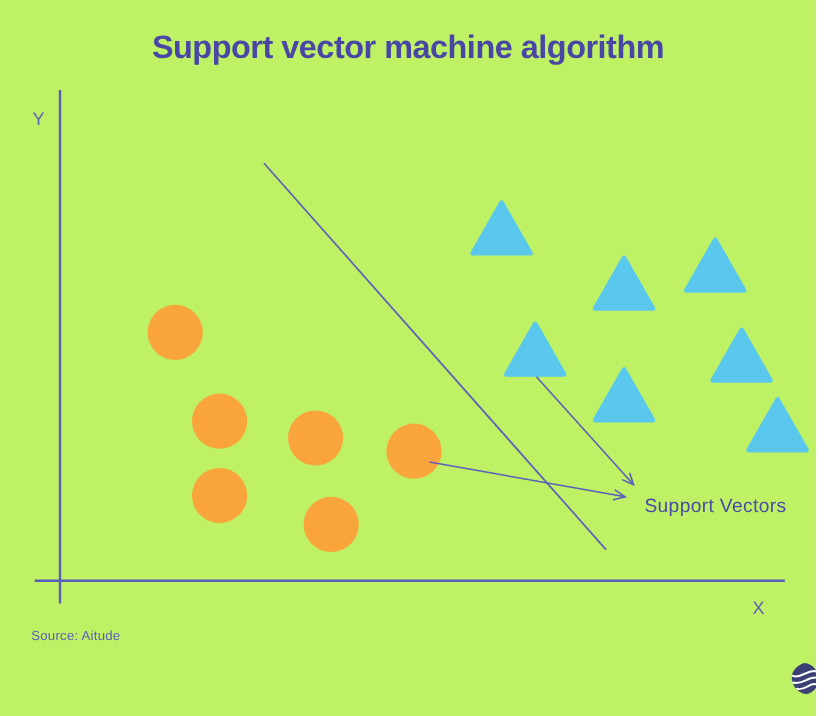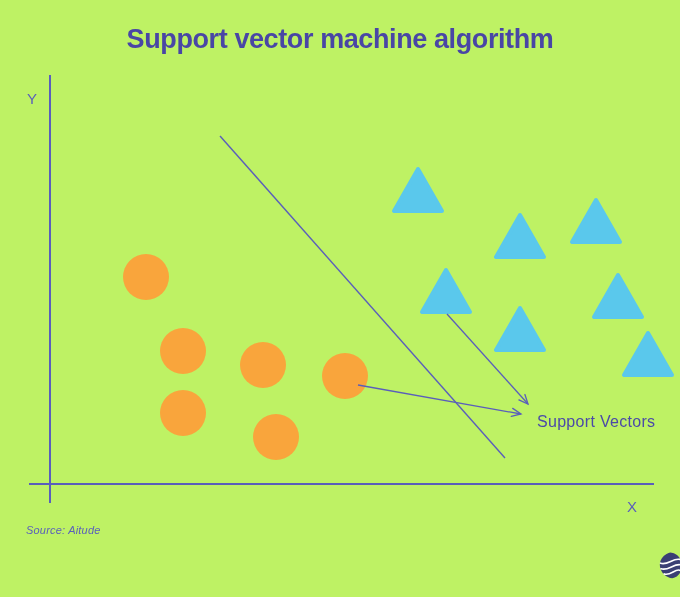--- a/index.html
+++ b/index.html
@@ -16,21 +16,21 @@
   .axis-label{
     font-family:"Liberation Sans",sans-serif;font-size:15px;
     fill:var(--axis,#5A5EBB);
   }
   .annotation{
     font-family:"Liberation Sans",sans-serif;font-size:16px;
     fill:var(--annotation-text,#4B4AA8);letter-spacing:0.3px;
   }
   .source{
     position:absolute;left:26px;top:524px;font-size:11px;
-    color:var(--source-text,#5A5FBB);letter-spacing:0.2px;font-style:italic;
+    color:var(--source-text,#5A5FBB);letter-spacing:0.2px;
   }
   .logo{position:absolute;left:659px;top:551px;width:24px;height:29px;}
   .logo .blob{fill:var(--logo,#3A3F74);}
   .logo .stripe{stroke:#ffffff;stroke-width:1.8;fill:none;stroke-linecap:round;}
 </style>
 </head>
 <body>
 
 <div class="canvas">
 

